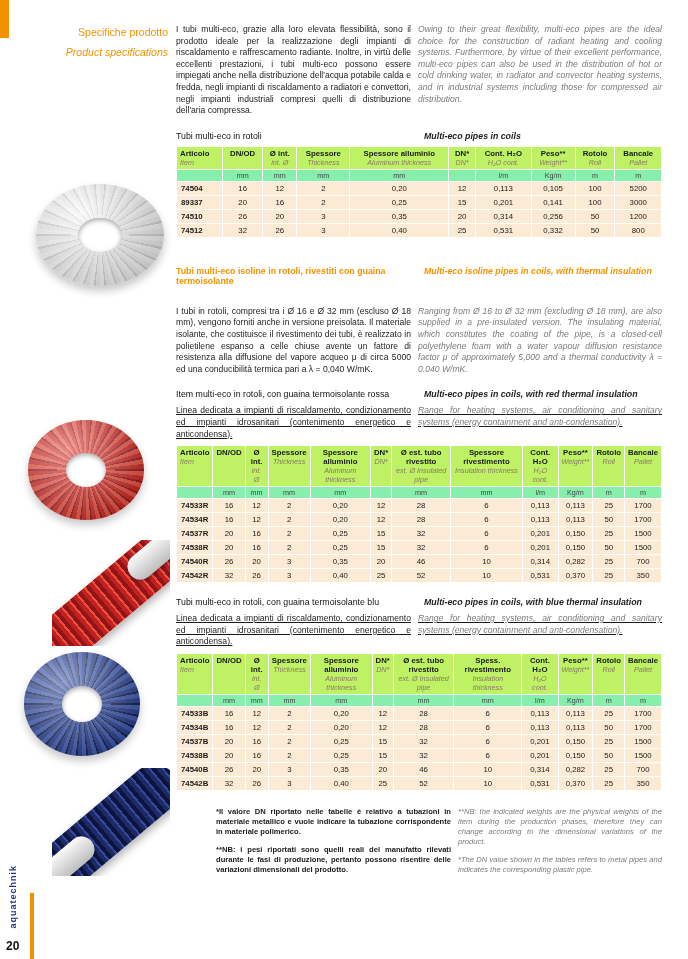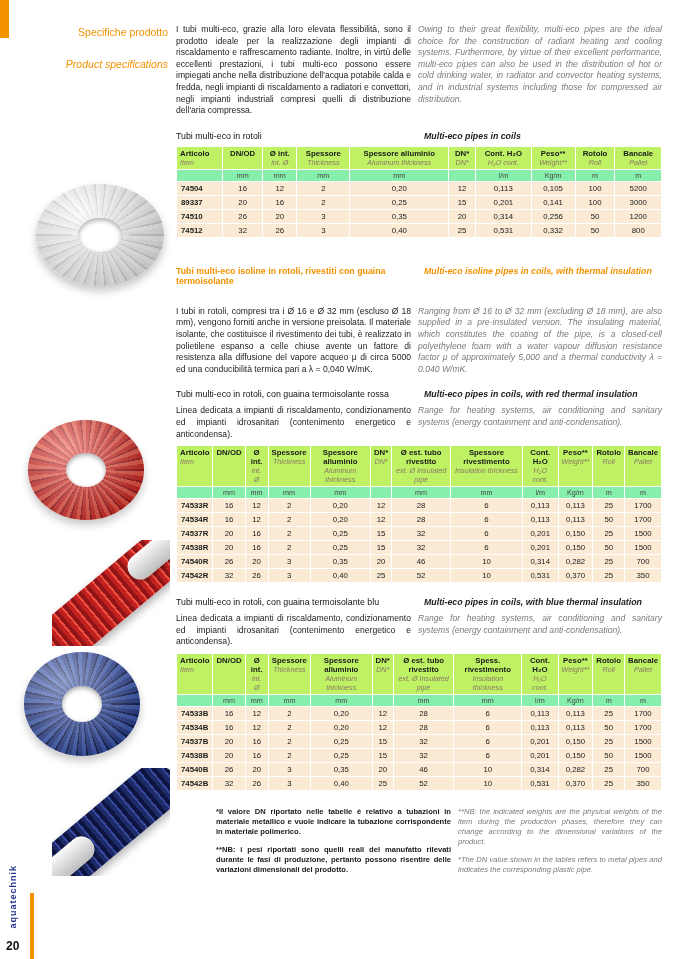--- a/index.html
+++ b/index.html
@@ -14,21 +14,21 @@
   .bar-bottom { position:absolute; left:30px; bottom:0; width:4px; height:66px; background:#F39200; }
   
   .page-num { position:absolute; left:6px; bottom:6px; font-size:12px; font-weight:bold; color:#111; }
   .brand {
     position:absolute; left:8px; bottom:30px; writing-mode:vertical-rl; transform:rotate(180deg);
     font-size:9px; font-weight:bold; color:#26348B; letter-spacing:1px;
   }
   
   .title { position:absolute; top:26px; left:18px; width:150px; text-align:right; color:#F39200; }
   .title .t-it { font-size:10.5px; }
-  .title .t-en { font-size:10.5px; font-style:italic; margin-top:20px; }
+  .title .t-en { font-size:10.5px; font-style:italic; margin-top:8px; }
   
   .coil { position:absolute; border-radius:50%; box-shadow:0 5px 9px rgba(0,0,0,.22); }
   .coil::before { content:""; position:absolute; inset:0; border-radius:50%;
     background:radial-gradient(circle at 35% 28%, rgba(255,255,255,.45), rgba(0,0,0,.20) 78%); }
   .coil::after { content:""; position:absolute; left:33%; top:33%; width:34%; height:34%;
     border-radius:50%; background:#fff; box-shadow:inset 0 2px 5px rgba(0,0,0,.35); }
   .coil-white { left:36px; top:184px; width:128px; height:102px;
     background:repeating-conic-gradient(#f2f2f2 0deg 5deg, #d7d7d7 5deg 7deg, #fbfbfb 7deg 12deg); }
   .coil-red { left:28px; top:420px; width:116px; height:100px;
     background:repeating-conic-gradient(#d42b26 0deg 5deg, #9e1a1d 5deg 7deg, #ef5545 7deg 12deg); }
@@ -57,21 +57,21 @@
   p.body-en { font-size:8.6px; line-height:11.6px; text-align:justify; color:#7a7a7a; font-style:italic; }
   .intro { margin-top:24px; }
   .sec-head { display:flex; gap:13px; margin-top:14px; }
   .sec-head .sh-it { width:235px; flex:0 0 235px; font-size:8.8px; font-weight:normal; color:#111; }
   .sec-head .sh-en { flex:1; font-size:8.8px; font-weight:bold; font-style:italic; color:#222; }
   .sec-head.orange { margin-top:28px; }
   .sec-head.orange .sh-it { font-weight:bold; color:#F39200; }
   .sec-head.orange .sh-en { color:#F39200; }
   .para-row { margin-top:20px; }
   .sub-head { margin-top:14px; }
-  .sub-para { margin-top:6px; }
+  .sub-para { margin-top:6px;text-decoration:underline; }
   
   table.spec-table { width:100%; border-collapse:collapse; margin-top:5px; font-size:7.8px; }
   .spec-table th, .spec-table td { border:1px solid #ffffff; padding:2px 3px; text-align:center; vertical-align:top; }
   .spec-table thead th { background:#bef264; }
   .spec-table thead th:first-child { text-align:left; }
   .spec-table .h-it { font-weight:bold; font-size:7.8px; color:#1a1a1a; }
   .spec-table .h-en { font-weight:normal; font-style:italic; font-size:7.2px; color:#8a7866; }
   .spec-table thead tr.units td { background:#86efac; font-size:7.2px; color:#444; padding:1px 3px; }
   .spec-table tbody td { background:#FBEBD4; color:#1a1a1a; }
   .spec-table tbody td.art { font-weight:bold; text-align:left; padding-left:4px; }
@@ -234,21 +234,21 @@
       <h3 class="sh-it">Tubi multi-eco isoline in rotoli, rivestiti con guaina termoisolante</h3>
       <h3 class="sh-en">Multi-eco isoline pipes in coils, with thermal insulation</h3>
     </div>
 
     <section class="two-col para-row">
       <p class="body-it col-it">I tubi in rotoli, compresi tra i Ø 16 e Ø 32 mm (escluso Ø 18 mm), vengono forniti anche in versione preisolata. Il materiale isolante, che costituisce il rivestimento dei tubi, è realizzato in polietilene espanso a celle chiuse avente un fattore di resistenza alla diffusione del vapore acqueo μ di circa 5000 ed una conducibilità termica pari a λ = 0,040 W/mK.</p>
       <p class="body-en col-en">Ranging from Ø 16 to Ø 32 mm (excluding Ø 18 mm), are also supplied in a pre-insulated version. The insulating material, which constitutes the coating of the pipe, is a closed-cell polyethylene foam with a water vapour diffusion resistance factor μ of approximately 5,000 and a thermal conductivity λ = 0.040 W/mK.</p>
     </section>
 
     <div class="sec-head sub-head">
-      <h3 class="sh-it">Tubi multi-eco in rotoli, con guaina termoisolante rossa</h3>
+      <h3 class="sh-it">Item multi-eco in rotoli, con guaina termoisolante rossa</h3>
       <h3 class="sh-en">Multi-eco pipes in coils, with red thermal insulation</h3>
     </div>
 
     <section class="two-col sub-para">
       <p class="body-it col-it">Linea dedicata a impianti di riscaldamento, condizionamento ed impianti idrosanitari (contenimento energetico e anticondensa).</p>
       <p class="body-en col-en">Range for heating systems, air conditioning and sanitary systems (energy containment and anti-condensation).</p>
     </section>
 
     <table class="spec-table">
         <thead>

